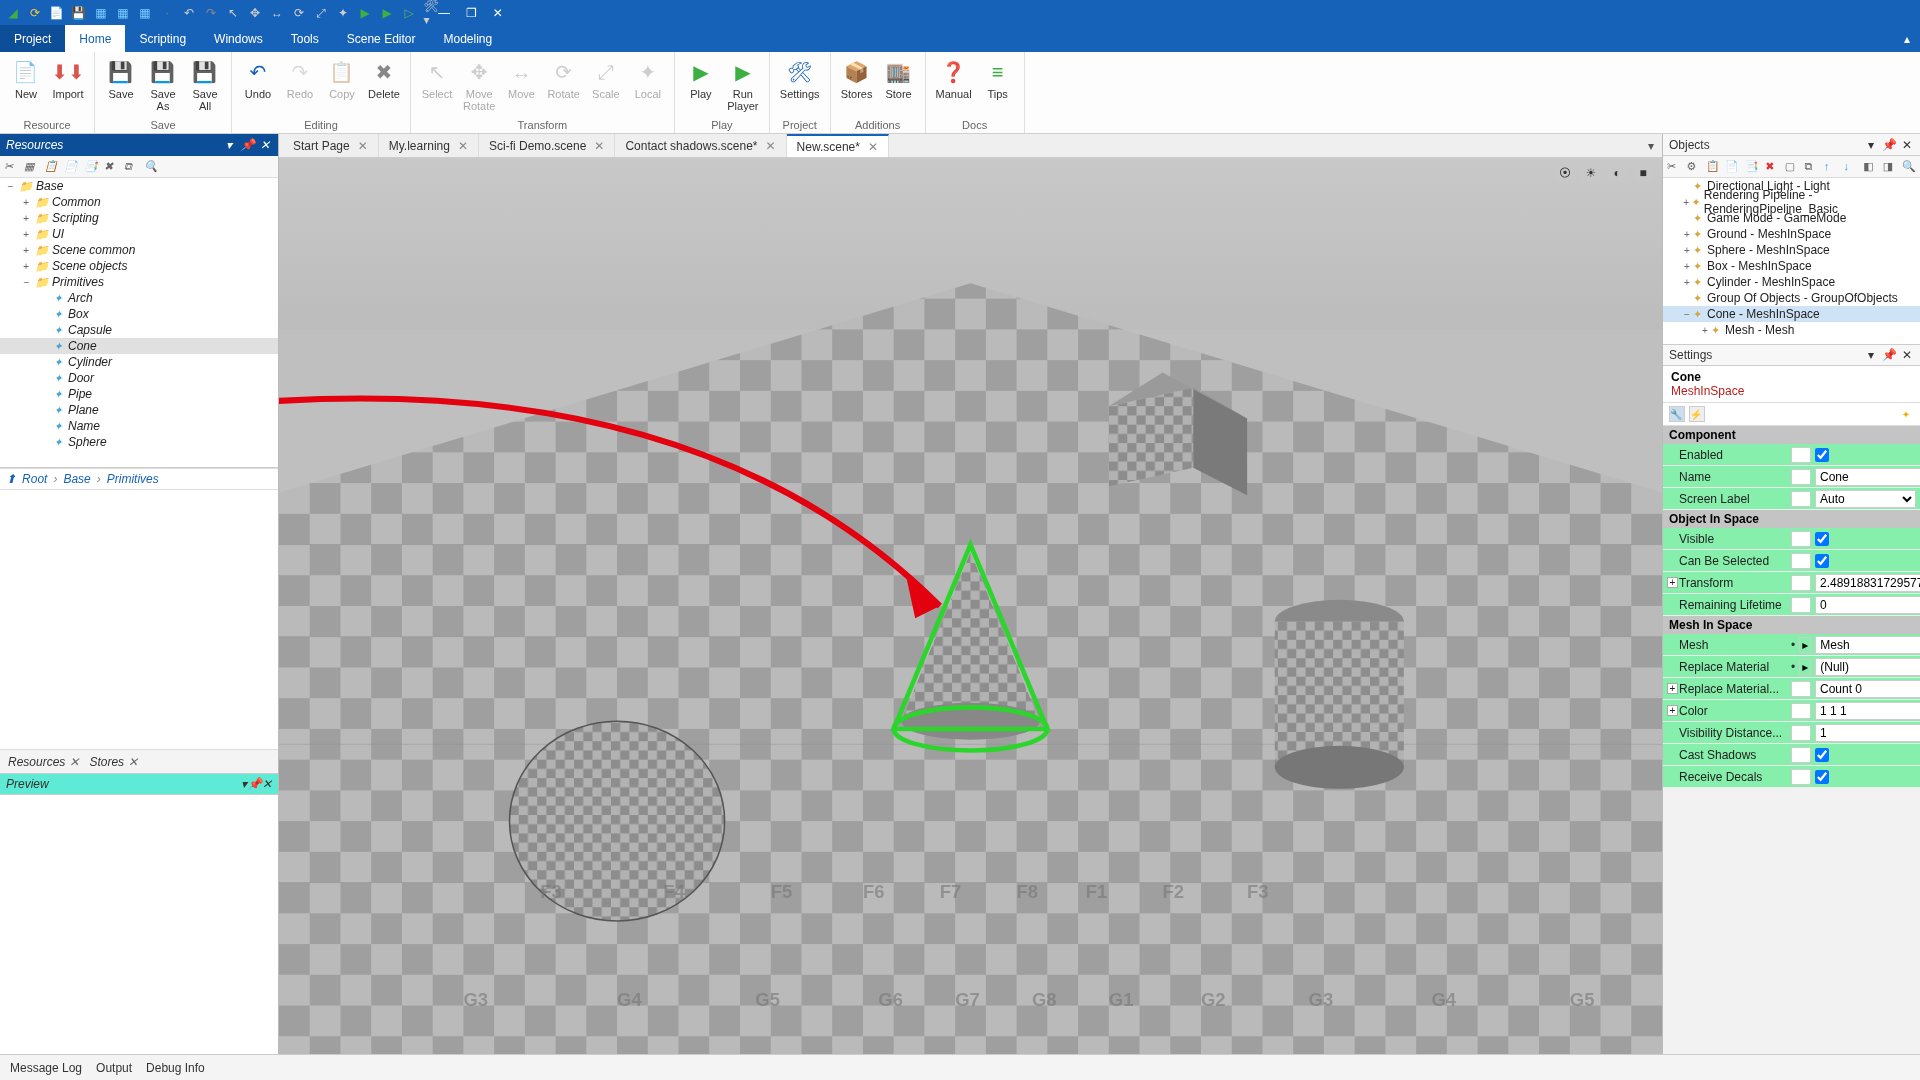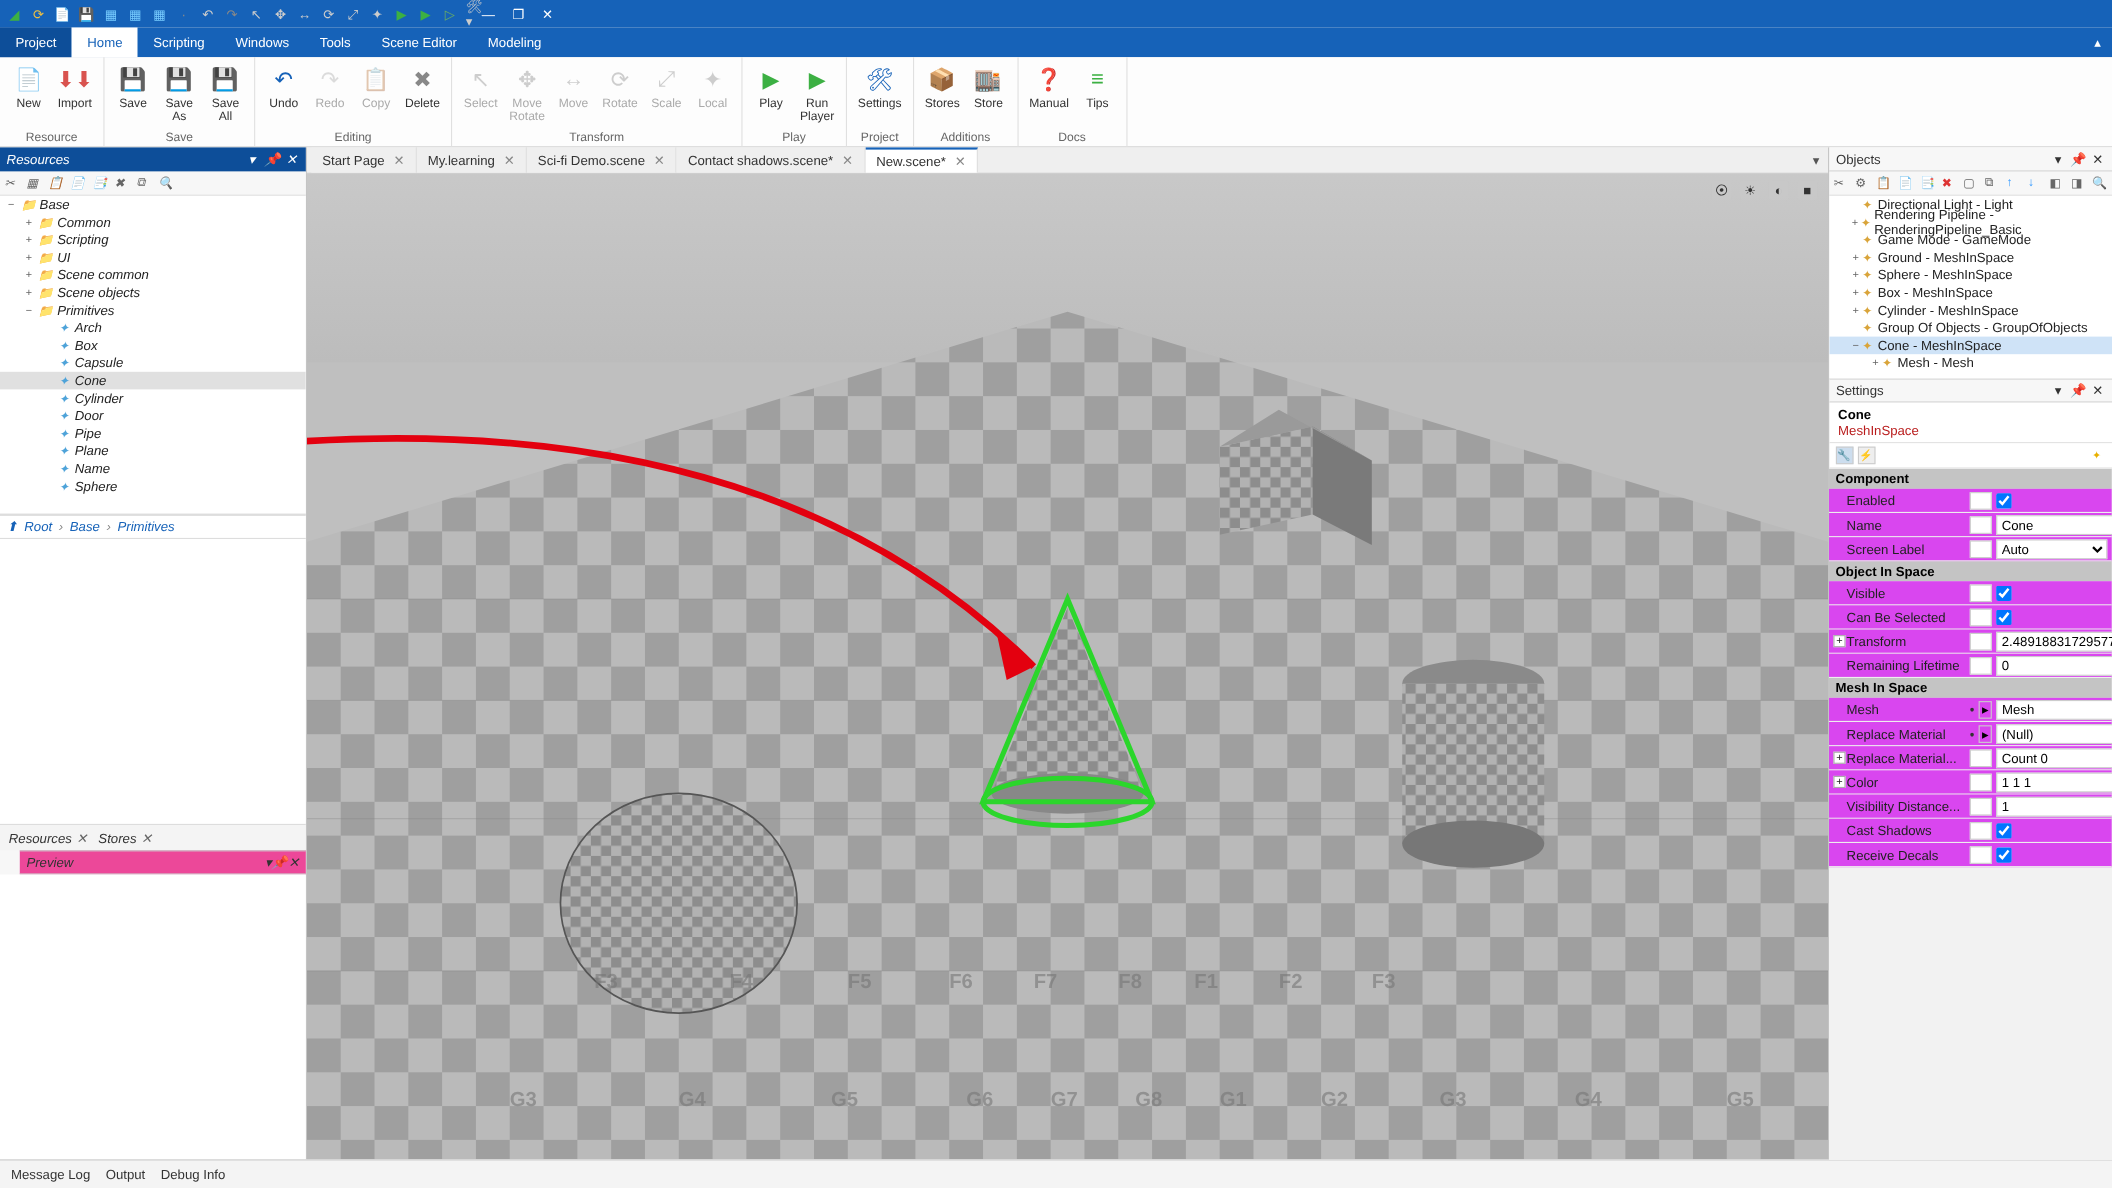--- a/index.html
+++ b/index.html
@@ -51,21 +51,21 @@
 .prim { color: #4ea3d9; }
 .tree-lbl { font-size: 12px; color: #222; }
 
 .breadcrumb { height: 22px; background: #fff; border-top: 1px solid #ddd; border-bottom: 1px solid #ddd; display: flex; align-items: center; padding: 0 6px; gap: 6px; color: #1662b8; font-size: 12px;}
 .breadcrumb .sep { color: #888; }
 
 .tabstrip { height: 24px; background: #f4f4f4; display: flex; align-items: center; gap: 10px; padding: 0 8px; border-top: 1px solid #ddd; }
 .tabstrip .tab { display: flex; align-items: center; gap: 4px; font-size: 12px; color: #333; cursor: pointer; }
 .tabstrip .tab .close { color: #666; }
 
-.preview-head { height: 22px; background: #ec4899; border-top: 1px solid #ccc; border-bottom: 1px solid #ccc; display: flex; align-items: center; padding: 0 6px; color:#333;margin-left:18px; }
+.preview-head { height: 22px; background: #5eead4; border-top: 1px solid #ccc; border-bottom: 1px solid #ccc; display: flex; align-items: center; padding: 0 6px; color:#333; }
 .preview-body { flex: 1; background: #fff; }
 
 
 .centercol { flex: 1; display: flex; flex-direction: column; background: #e8e8e8; }
 .center-tabs { height: 24px; background: #efefef; border-bottom: 1px solid #ccc; display: flex; align-items: stretch; padding-left: 4px; }
 .ctab { display: flex; align-items: center; padding: 0 10px; gap: 8px; border-right: 1px solid #ddd; cursor: pointer; font-size: 12px; color: #333; background:#efefef;}
 .ctab.active { background: #fff; border-top: 2px solid #1662b8; }
 .ctab .x { color: #888; }
 .center-tabs .tabmenu { margin-left: auto; padding: 0 8px; display:flex;align-items:center;color:#555;}
 .viewport { flex: 1; position: relative; background: #bfbfbf; overflow: hidden; }
@@ -84,21 +84,21 @@
 .obj-lbl { font-size: 12px; color: #222; }
 
 .settings { flex: 1; display: flex; flex-direction: column; overflow:hidden;}
 .settings-name { background:#fff; padding: 4px 8px; border-bottom:1px solid #ddd;}
 .settings-name .nm { font-weight: bold; }
 .settings-name .ty { color:#b91c1c; }
 .settings-icons { background:#fff; padding:3px 6px; border-bottom:1px solid #ddd; display:flex; gap:4px;}
 .settings-icons span{width:16px;height:16px;background:#eee;border:1px solid #ccc;font-size:10px;display:flex;align-items:center;justify-content:center;}
 .prop-body { flex:1; overflow-y:auto; background:#f2f2f2;}
 .prop-section { background: #c4c4c4; color:#000; font-weight:bold; padding: 2px 6px; font-size:12px;}
-.prop-row { display:flex; align-items:center; height:22px; padding: 0 4px; background:#d946ef; border-bottom:1px solid #eee;}
+.prop-row { display:flex; align-items:center; height:22px; padding: 0 4px; background:#86efac; border-bottom:1px solid #eee;}
 .prop-row .plabel { flex: 0 0 124px; font-size:12px; color:#222; padding-left:12px; position:relative;}
 .prop-row .plabel.expando::before{content:"+";position:absolute;left:0;top:1px;font-size:10px;border:1px solid #aaa;width:9px;height:9px;line-height:9px;text-align:center;background:#fff;}
 .prop-row .pvalue { flex:1; display:flex; align-items:center; gap:4px;}
 .pvalue input[type=text]{ flex:1; height:18px; border:1px solid #ccc; padding:0 4px; font-size:12px; background:#fff;}
 .pvalue input[type=checkbox]{ width:14px;height:14px;}
 .pvalue select{ flex:1; height:18px; border:1px solid #ccc; font-size:12px; background:#fff;}
 .swatch { width:20px;height:16px;border:1px solid #ccc;background:#fff;}
 
 
 .statusbar { position: absolute; bottom: 0; left: 0; right: 0; height: 26px; background: #f4f4f4; border-top: 1px solid #ccc; display: flex; align-items: center; padding: 0 10px; gap: 14px; font-size: 12px; color: #333;}

